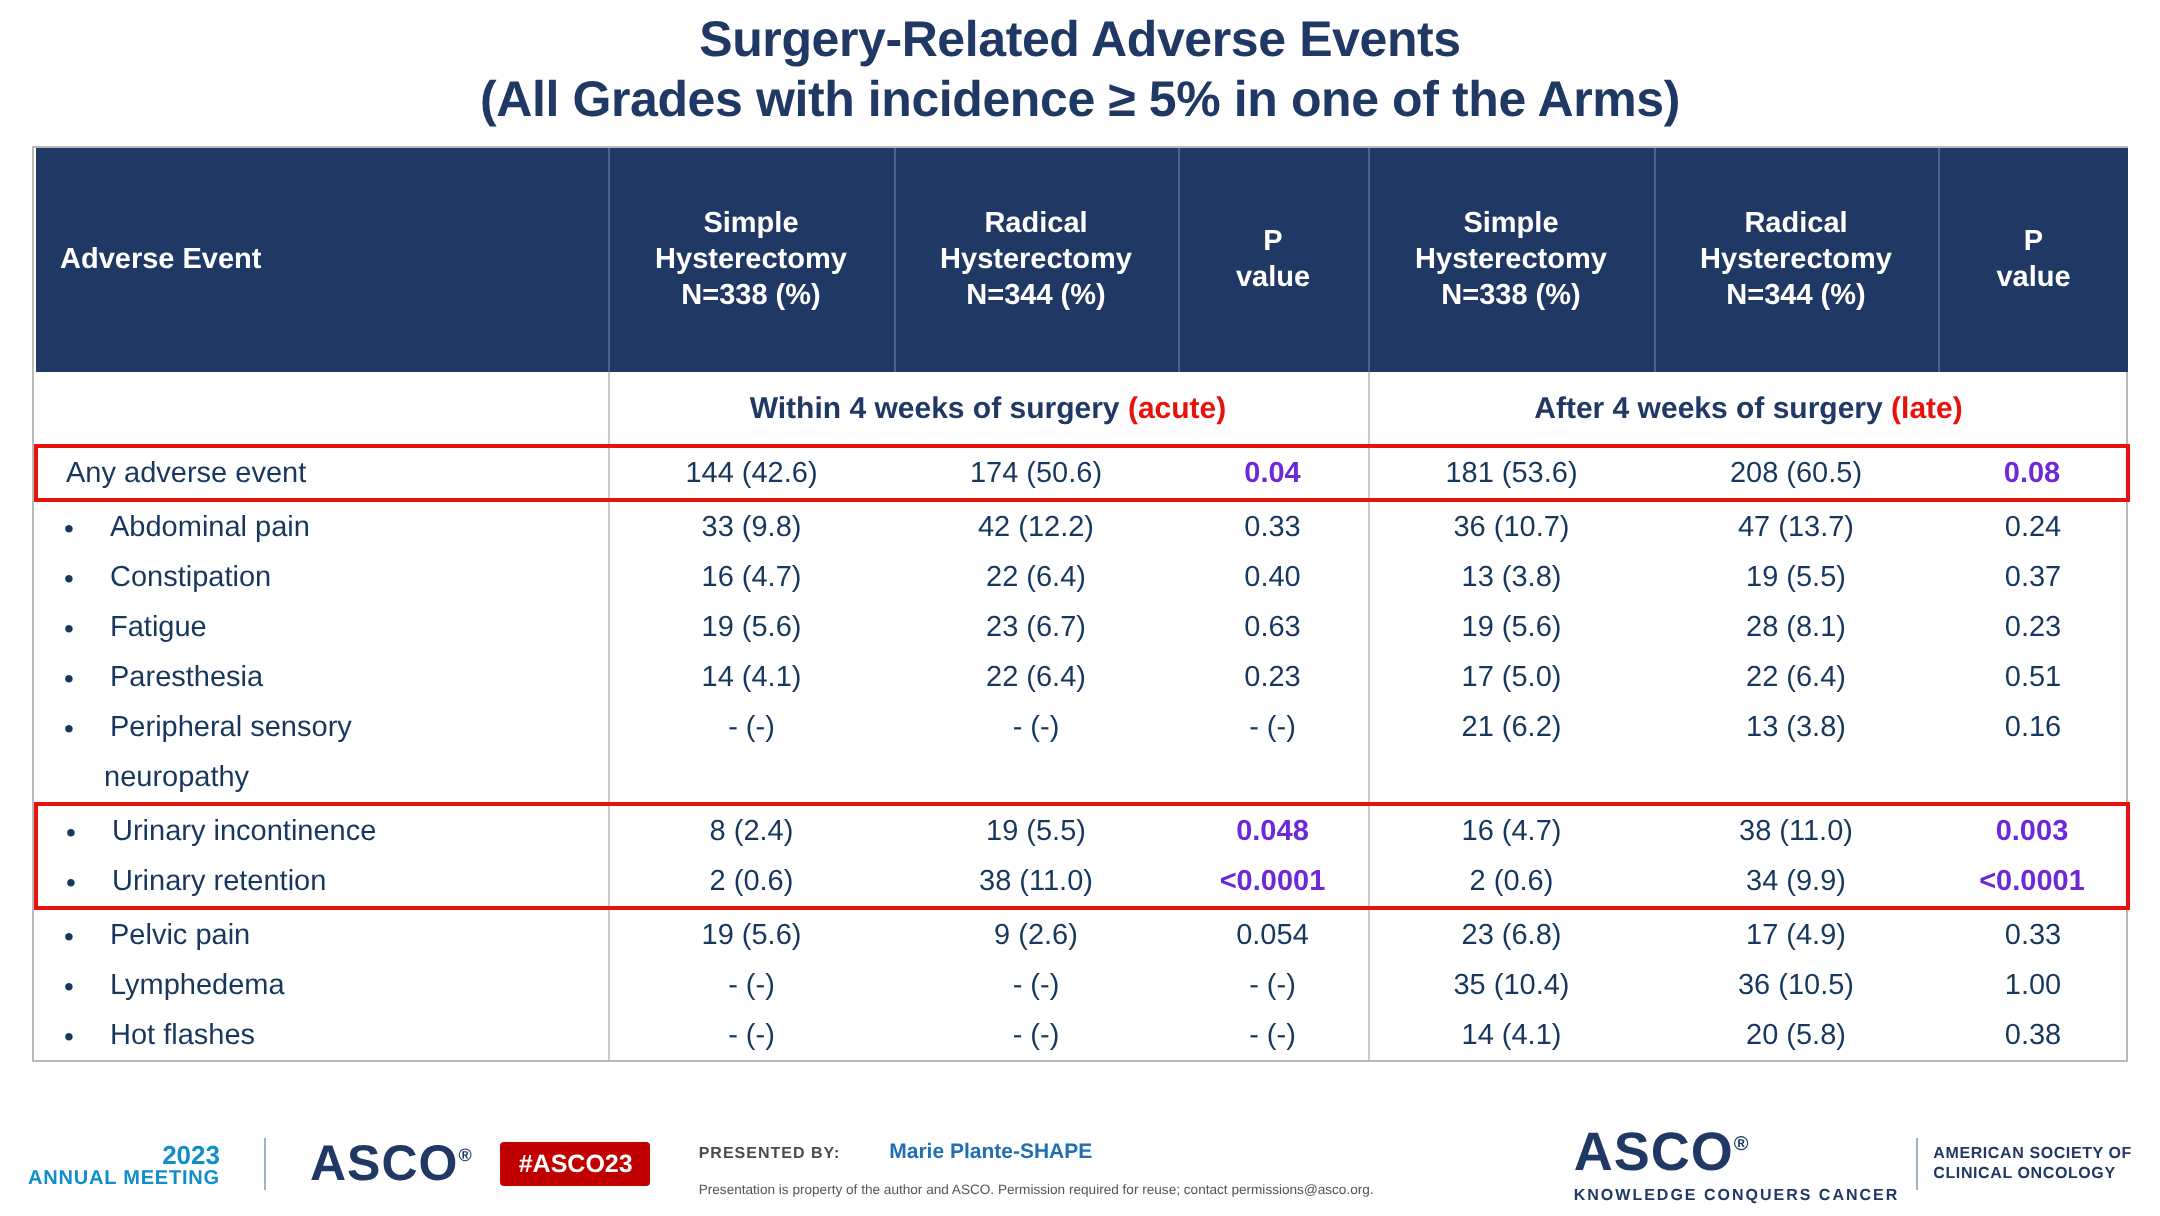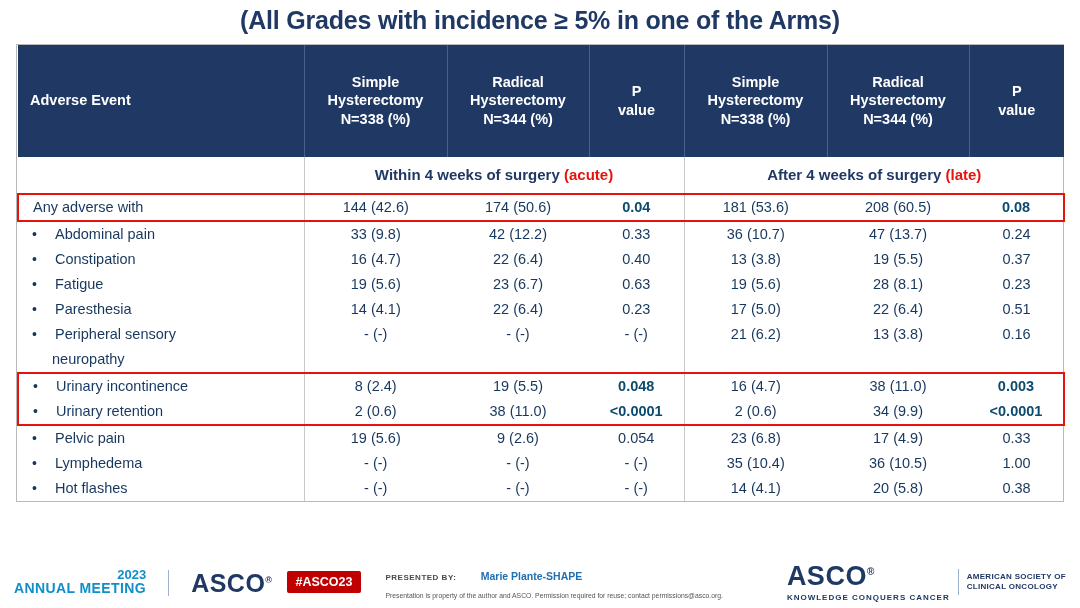--- a/index.html
+++ b/index.html
@@ -101,21 +101,21 @@
   tbody.body-rows td.label.bullet:before {
     content: "\2022";
     position: absolute;
     left: 14px;
     color: #17375e;
     font-size: 14px;
   }
   tbody.body-rows td.label.cont {
     padding-left: 34px;
   }
-  .sig { color: #0c4a6e; font-weight: bold; }
+  .sig { color: #6d28d9; font-weight: bold; }
 
   
   .vline-label { border-right: 1px solid #c9c9c9; }
   .vline-mid { border-right: 1px solid #c9c9c9; }
 
   
   .footer {
     position: absolute;
     left: 0;
     right: 0;
@@ -131,21 +131,21 @@
     align-items: flex-end;
     gap: 22px;
   }
   .asco-year {
     font-size: 13px;
     font-weight: bold;
     color: #0f8ecb;
     line-height: 1.05;
     text-align: right;
   }
-  .asco-year small { display: block; font-size: 14px; letter-spacing: .4px; }
+  .asco-year small { display: block; font-size: 10px; letter-spacing: .4px; }
   .asco-word {
     font-size: 25px;
     font-weight: bold;
     color: #1f3864;
     letter-spacing: 0.5px;
     line-height: 1;
   }
   .asco-word sup { font-size: 9px; vertical-align: super; }
   .hashtag {
     margin-left: 14px;
@@ -210,20 +210,21 @@
     height: 26px;
     background: #9fb2cd;
   }
 </style>
 </head>
 <body>
 
 <div class="slide">
 
   <div class="title-block">
+    <div class="title-line">Surgery-Related Adverse Events</div>
     <div class="title-line">(All Grades with incidence ≥ 5% in one of the Arms)</div>
   </div>
 
   <div class="table-wrap">
     <table class="ae">
       <colgroup>
         <col style="width:286px">
         <col style="width:143px">
         <col style="width:142px">
         <col style="width:95px">
@@ -272,21 +273,21 @@
             <span>Within 4 weeks of surgery </span><span class="accent">(acute)</span>
           </td>
           <td colspan="3">
             <span>After 4 weeks of surgery </span><span class="accent">(late)</span>
           </td>
         </tr>
       </tbody>
 
       <tbody class="body-rows" id="tbody-rows">
           <tr>
-            <td class="label vline-label" style="border-left: 2px solid rgb(232, 18, 12); border-top: 2px solid rgb(232, 18, 12); border-bottom: 2px solid rgb(232, 18, 12);">Any adverse with</td>
+            <td class="label vline-label" style="border-left: 2px solid rgb(232, 18, 12); border-top: 2px solid rgb(232, 18, 12); border-bottom: 2px solid rgb(232, 18, 12);">Any adverse event</td>
             <td style="border-top: 2px solid rgb(232, 18, 12); border-bottom: 2px solid rgb(232, 18, 12);">144 (42.6)</td>
             <td style="border-top: 2px solid rgb(232, 18, 12); border-bottom: 2px solid rgb(232, 18, 12);">174 (50.6)</td>
             <td class="vline-mid" style="border-top: 2px solid rgb(232, 18, 12); border-bottom: 2px solid rgb(232, 18, 12);"><span class="sig">0.04</span></td>
             <td style="border-top: 2px solid rgb(232, 18, 12); border-bottom: 2px solid rgb(232, 18, 12);">181 (53.6)</td>
             <td style="border-top: 2px solid rgb(232, 18, 12); border-bottom: 2px solid rgb(232, 18, 12);">208 (60.5)</td>
             <td style="border-top: 2px solid rgb(232, 18, 12); border-bottom: 2px solid rgb(232, 18, 12); border-right: 2px solid rgb(232, 18, 12);"><span class="sig">0.08</span></td>
           </tr>
           <tr>
             <td class="label vline-label bullet">Abdominal pain</td>
             <td>33 (9.8)</td>

